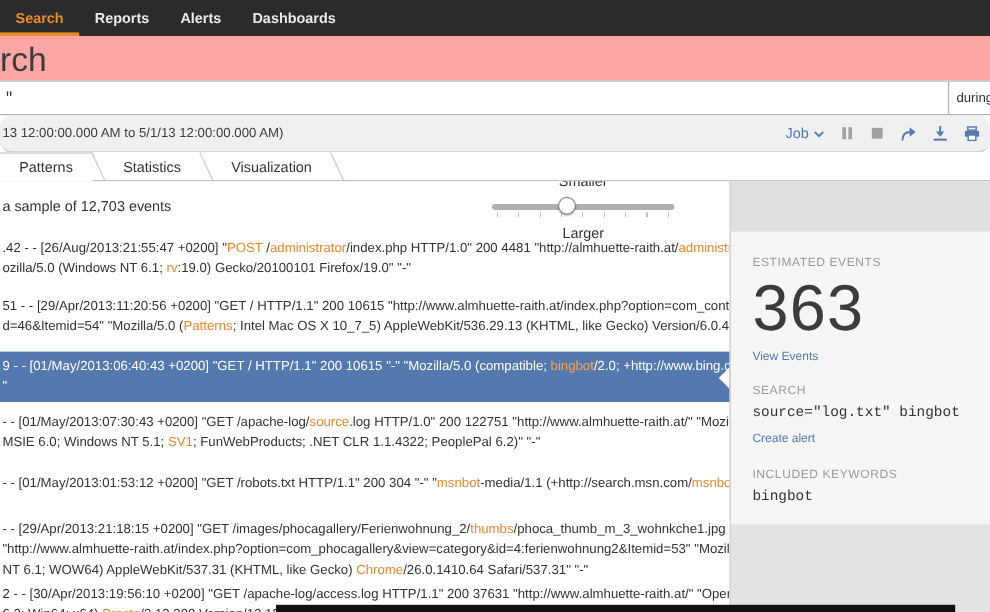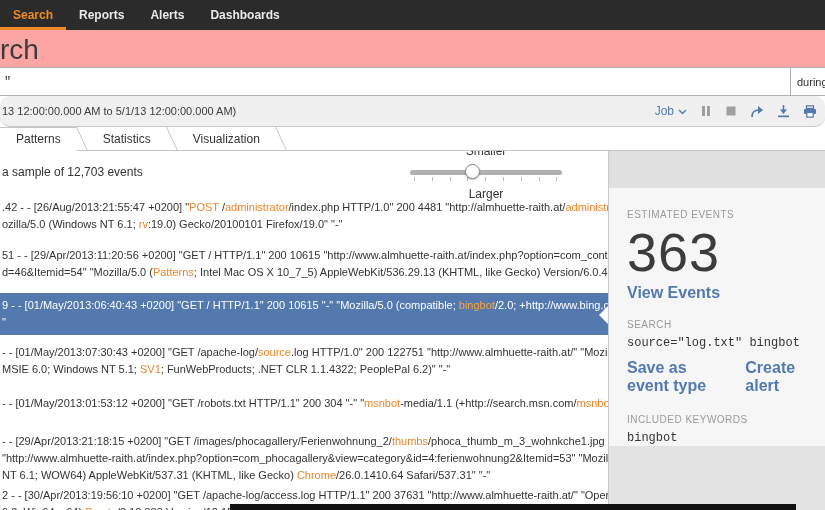--- a/index.html
+++ b/index.html
@@ -74,21 +74,21 @@
       border-top:9px solid transparent; border-bottom:9px solid transparent;
       border-right:9px solid #fff; }
   
   .sidebar { width:217px; border-left:1px solid #c9c9c9; background:#f6f6f6;
              display:flex; flex-direction:column; }
   .sidebar-topblock { height:42px; background:#e0e0e0; }
   .sidebar-body { padding:20px 18px 0 18px; }
   .side-label { font-size:10px; color:#9a9a9a; letter-spacing:.5px; line-height:14px; }
   .big-number { font-size:54px; font-weight:300; color:#3c3c3c; line-height:60px;
                 letter-spacing:1px; }
-  .side-link { color:#5379af; font-size:16px; font-weight:bold; cursor:pointer; }
+  .side-link { color:#5379af; font-size:10px; font-weight:normal; cursor:pointer; }
   .view-events { display:inline-block; margin:2px 0 16px 0; }
   .mono { font-family:"Liberation Mono", monospace; font-size:12px; color:#333;
           line-height:16px; margin-top:3px; white-space:nowrap; overflow:hidden; }
   .link-row { display:flex; gap:18px; margin:8px 0 18px 0; }
   .sidebar-bottomblock { height:73px; background:#e3e3e3; margin-top:auto; }
   
   .bottom-bar { position:absolute; left:230px; bottom:0; width:566px; height:6px;
                 background:#111; z-index:9; }
 </style>
 </head>
@@ -208,21 +208,20 @@
 
   <div class="sidebar">
     <div class="sidebar-topblock"></div>
     <div class="sidebar-body">
       <div class="side-label">ESTIMATED EVENTS</div>
       <div class="big-number">363</div>
       <span class="side-link view-events">View Events</span>
       <div class="side-label">SEARCH</div>
       <div class="mono">source="log.txt" bingbot</div>
       <div class="link-row">
-        <span class="side-link">Save as event type</span>
         <span class="side-link">Create alert</span>
       </div>
       <div class="side-label">INCLUDED KEYWORDS</div>
       <div class="mono">bingbot</div>
     </div>
     <div class="sidebar-bottomblock"></div>
   </div>
 </div>
 
 <div class="bottom-bar"></div>

